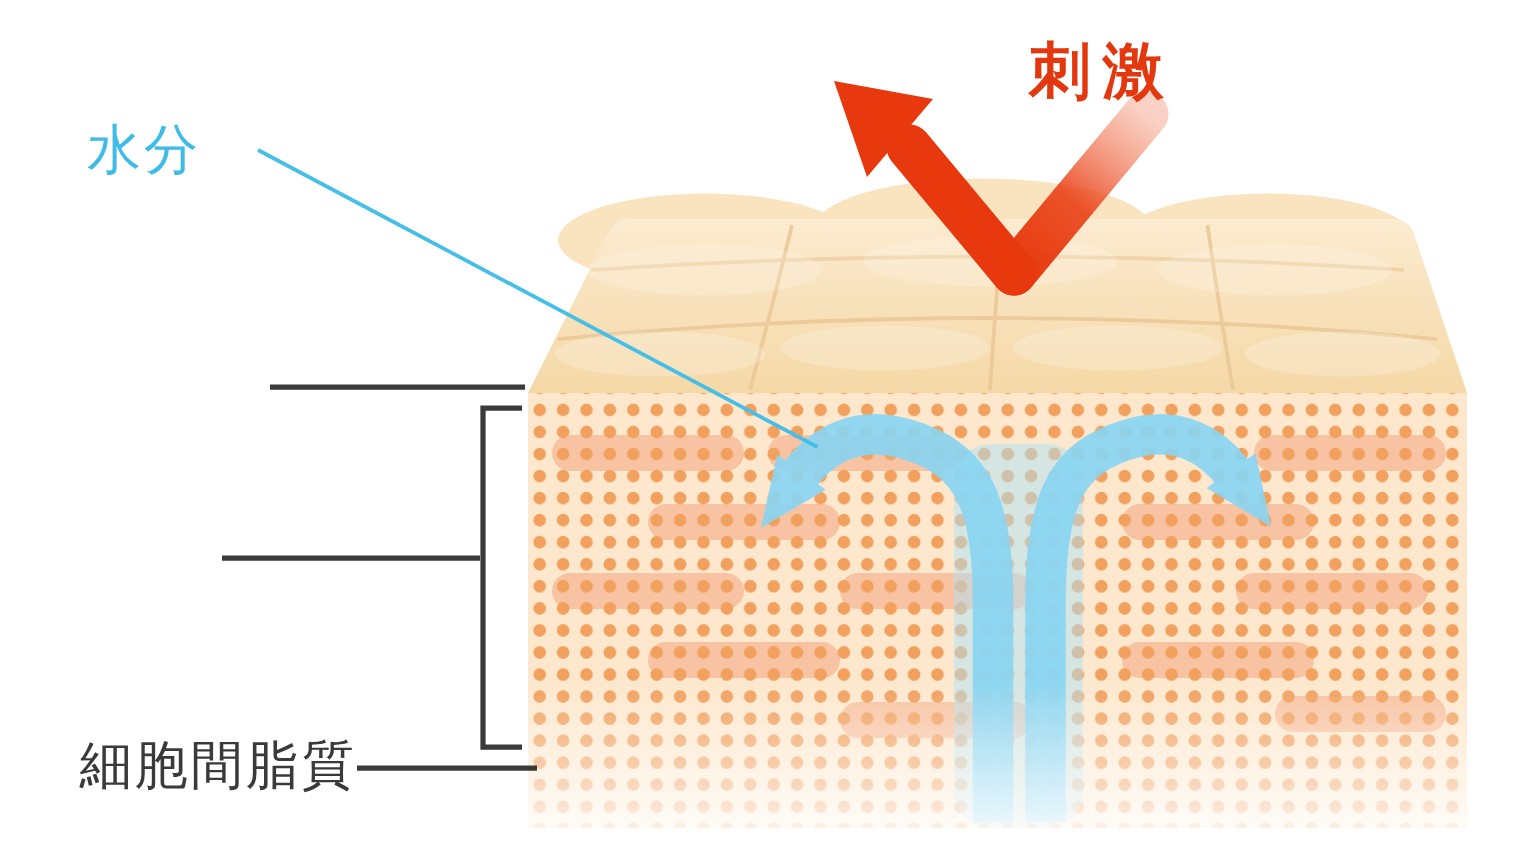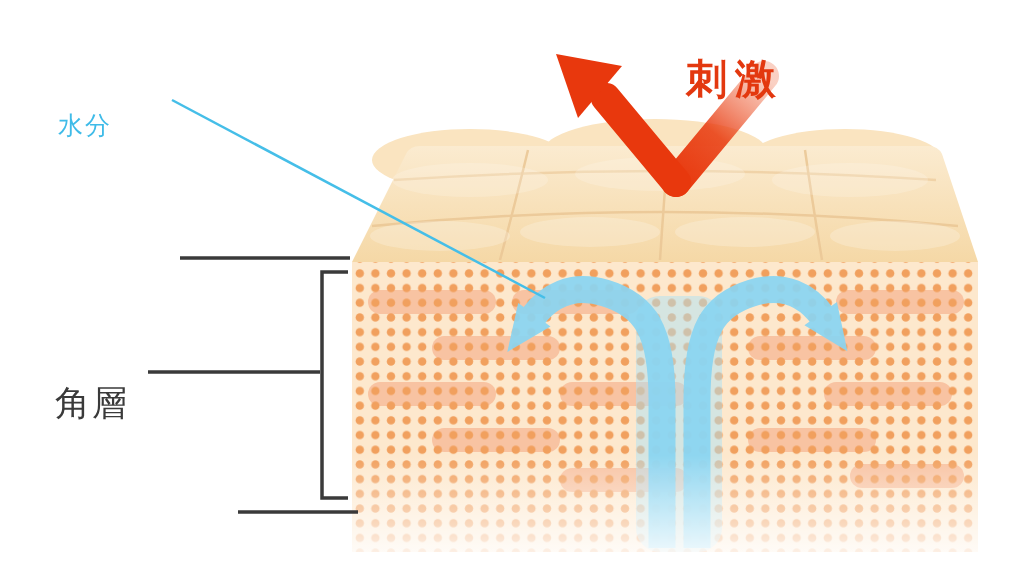--- a/index.html
+++ b/index.html
@@ -13,23 +13,22 @@
   .stage svg{position:absolute;left:0;top:0;}
   .lbl{
     position:absolute;
     font-size:35px;
     letter-spacing:2px;
     font-weight:500;
     color:#3a3a3a;
     line-height:1.15;
     white-space:nowrap;
     user-select:none;
-    margin-top:32px;
   }
-  .lbl-moisture{color:#3fbbe8;font-size:25px;}
+  .lbl-moisture{color:#3fbbe8;font-size:36px;}
   .lbl-stimulus{color:#e3380f;font-size:41px;font-weight:700;letter-spacing:8px;}
   .pos-moisture{left:58px;top:80px;}
   .pos-stimulus{left:686px;top:24px;}
   .pos-sebum{left:55px;top:237px;}
   .pos-corneum{left:55px;top:351px;}
   .pos-lipids{left:53px;top:491px;}
 </style>
 </head>
 <body>
 
@@ -120,15 +119,15 @@
     <g fill="none" stroke="#3A3A3A" stroke-width="3.5">
       <line x1="180" y1="258" x2="350" y2="258"></line>
       <line x1="148" y1="372" x2="320" y2="372"></line>
       <path d="M348 272 L322 272 L322 498 L348 498"></path>
       <line x1="238" y1="512" x2="358" y2="512"></line>
     </g>
   </svg>
 
   <div class="lbl lbl-moisture pos-moisture">水分</div>
   <div class="lbl lbl-stimulus pos-stimulus">刺激</div>
-  <div class="lbl pos-corneum">角層</div>
+  <div class="lbl pos-lipids">細胞間脂質</div>
 
 </div>
 
 </body></html>

